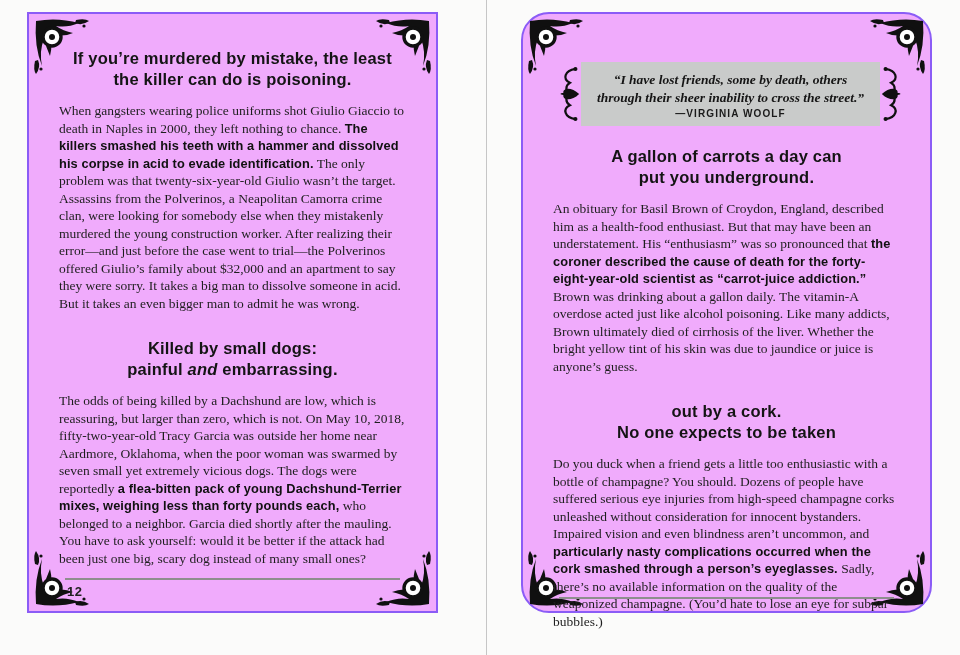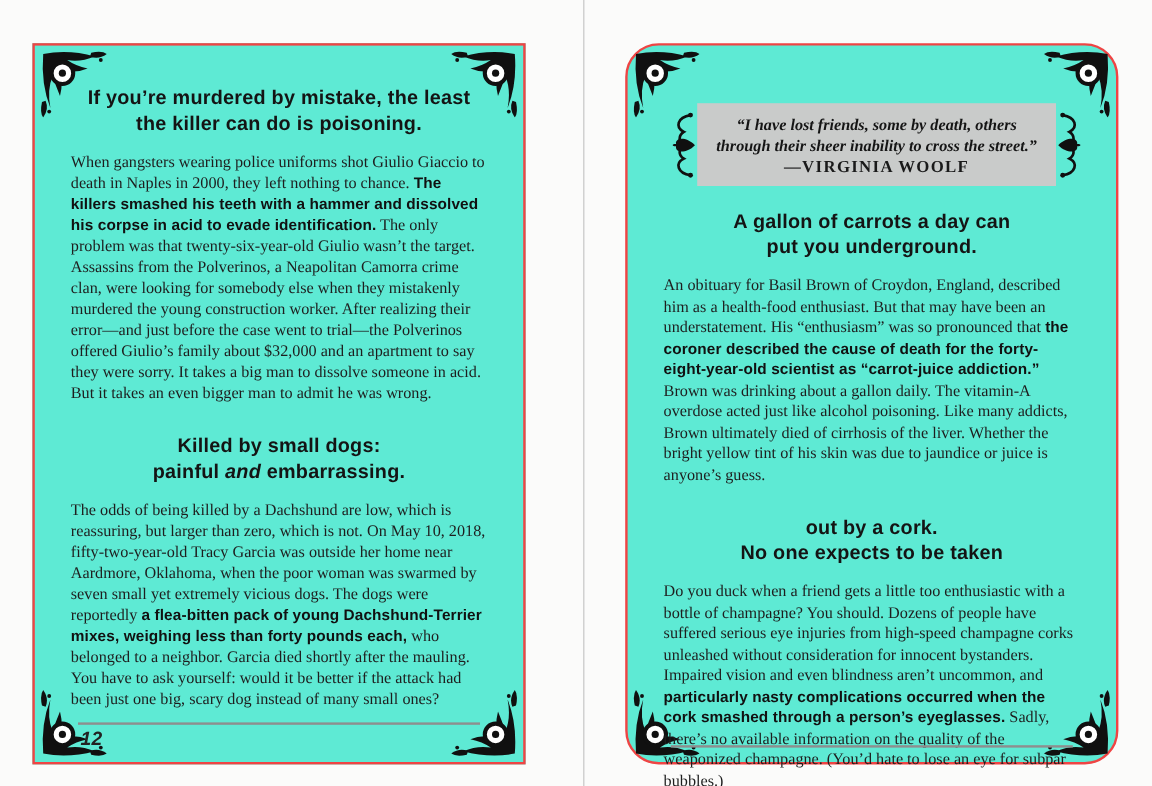--- a/index.html
+++ b/index.html
@@ -5,22 +5,22 @@
   * { margin:0; padding:0; box-sizing:border-box; }
   html,body { background:#fafaf9; }
   .stage {
     position:relative; width:960px; height:655px;
     background:#fbfbfa; overflow:hidden;
     font-family:"Liberation Serif", serif; color:#1b1b1b;
   }
   .seam { position:absolute; top:0; bottom:0; width:1px; background:#c6c6c6; }
 
   .page {
-    position:absolute; top:36px; width:411px; height:601px;
-    background:#5eead4; border:2px solid #ef4444;
+    position:absolute; top:12px; width:411px; height:601px;
+    background:#f0abfc; border:2px solid #8b5cf6;
   }
   .page.left  { left:27px; }
   .page.right { left:521px;border-radius:28px; }
 
   .corner { position:absolute; width:58px; height:58px; color:#101010; }
   .corner.tl { top:2px;  left:2px; }
   .corner.tr { top:2px;  right:2px;  transform:scaleX(-1); }
   .corner.bl { bottom:2px; left:2px;  transform:scaleY(-1); }
   .corner.br { bottom:2px; right:2px; transform:scale(-1,-1); }
 
@@ -52,34 +52,34 @@
   .flourish.rt { transform:scaleX(-1); }
   .quote-box {
     flex:1; background:#c9cbca; padding:9px 12px 7px 12px;
     text-align:center;
   }
   .quote-text {
     font-style:italic; font-weight:700; font-size:13.5px;
     line-height:17.5px; color:#151515;
   }
   .quote-attr {
-    margin-top:2px; font-family:Liberation Serif, serif;
-    font-weight:700; font-size:14px; letter-spacing:1.1px; color:#1a1a1a;
+    margin-top:2px; font-family:Liberation Sans, sans-serif;
+    font-weight:700; font-size:10px; letter-spacing:1.1px; color:#1a1a1a;
   }
 
   
   .pfooter { position:absolute; left:36px; right:36px; bottom:12px; }
   .rule { height:2px; background:#8e8e8e; }
   .footrow {
     position:relative; margin-top:4px; height:15px;
     font-family:"Liberation Sans", sans-serif; font-weight:700;
     font-size:11.5px; letter-spacing:0.4px; color:#222;
   }
   .footrow .running-head { display:block; text-align:center; }
-  .footrow .pnum { position:absolute; top:0; font-size:16px;font-style:italic; }
+  .footrow .pnum { position:absolute; top:0; font-size:13px; }
   .pnum.pl { left:2px; }
   .pnum.pr { right:2px; }
 </style>
 </head>
 <body>
 
 <svg width="0" height="0" style="position:absolute">
   <defs>
     <g id="corner-orn">
       <path fill="currentColor" d="M5,5 Q26,1 48,7 Q36,12 25,10 Q32,15 42,17 Q30,22 19,17 Q22,28 19,40 Q15,31 13,23 Q8,35 11,50 Q3,30 5,5 Z"></path>

